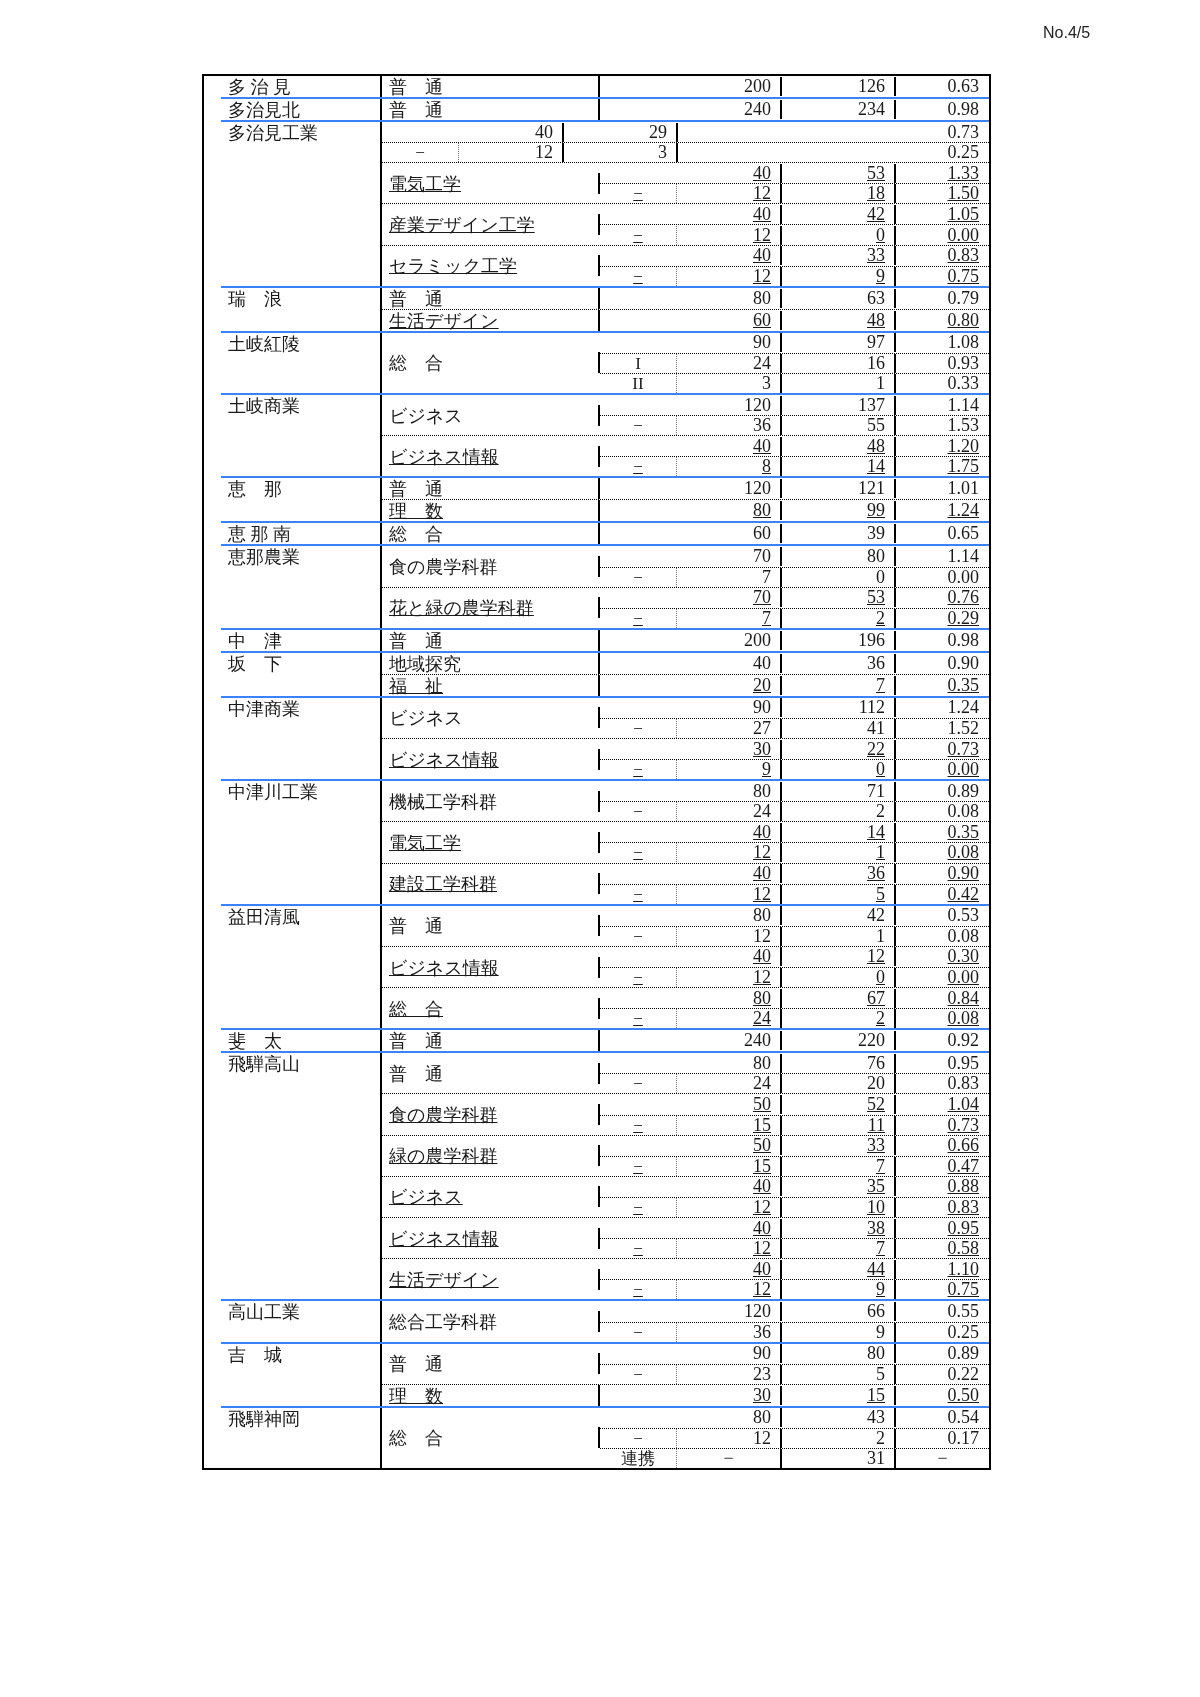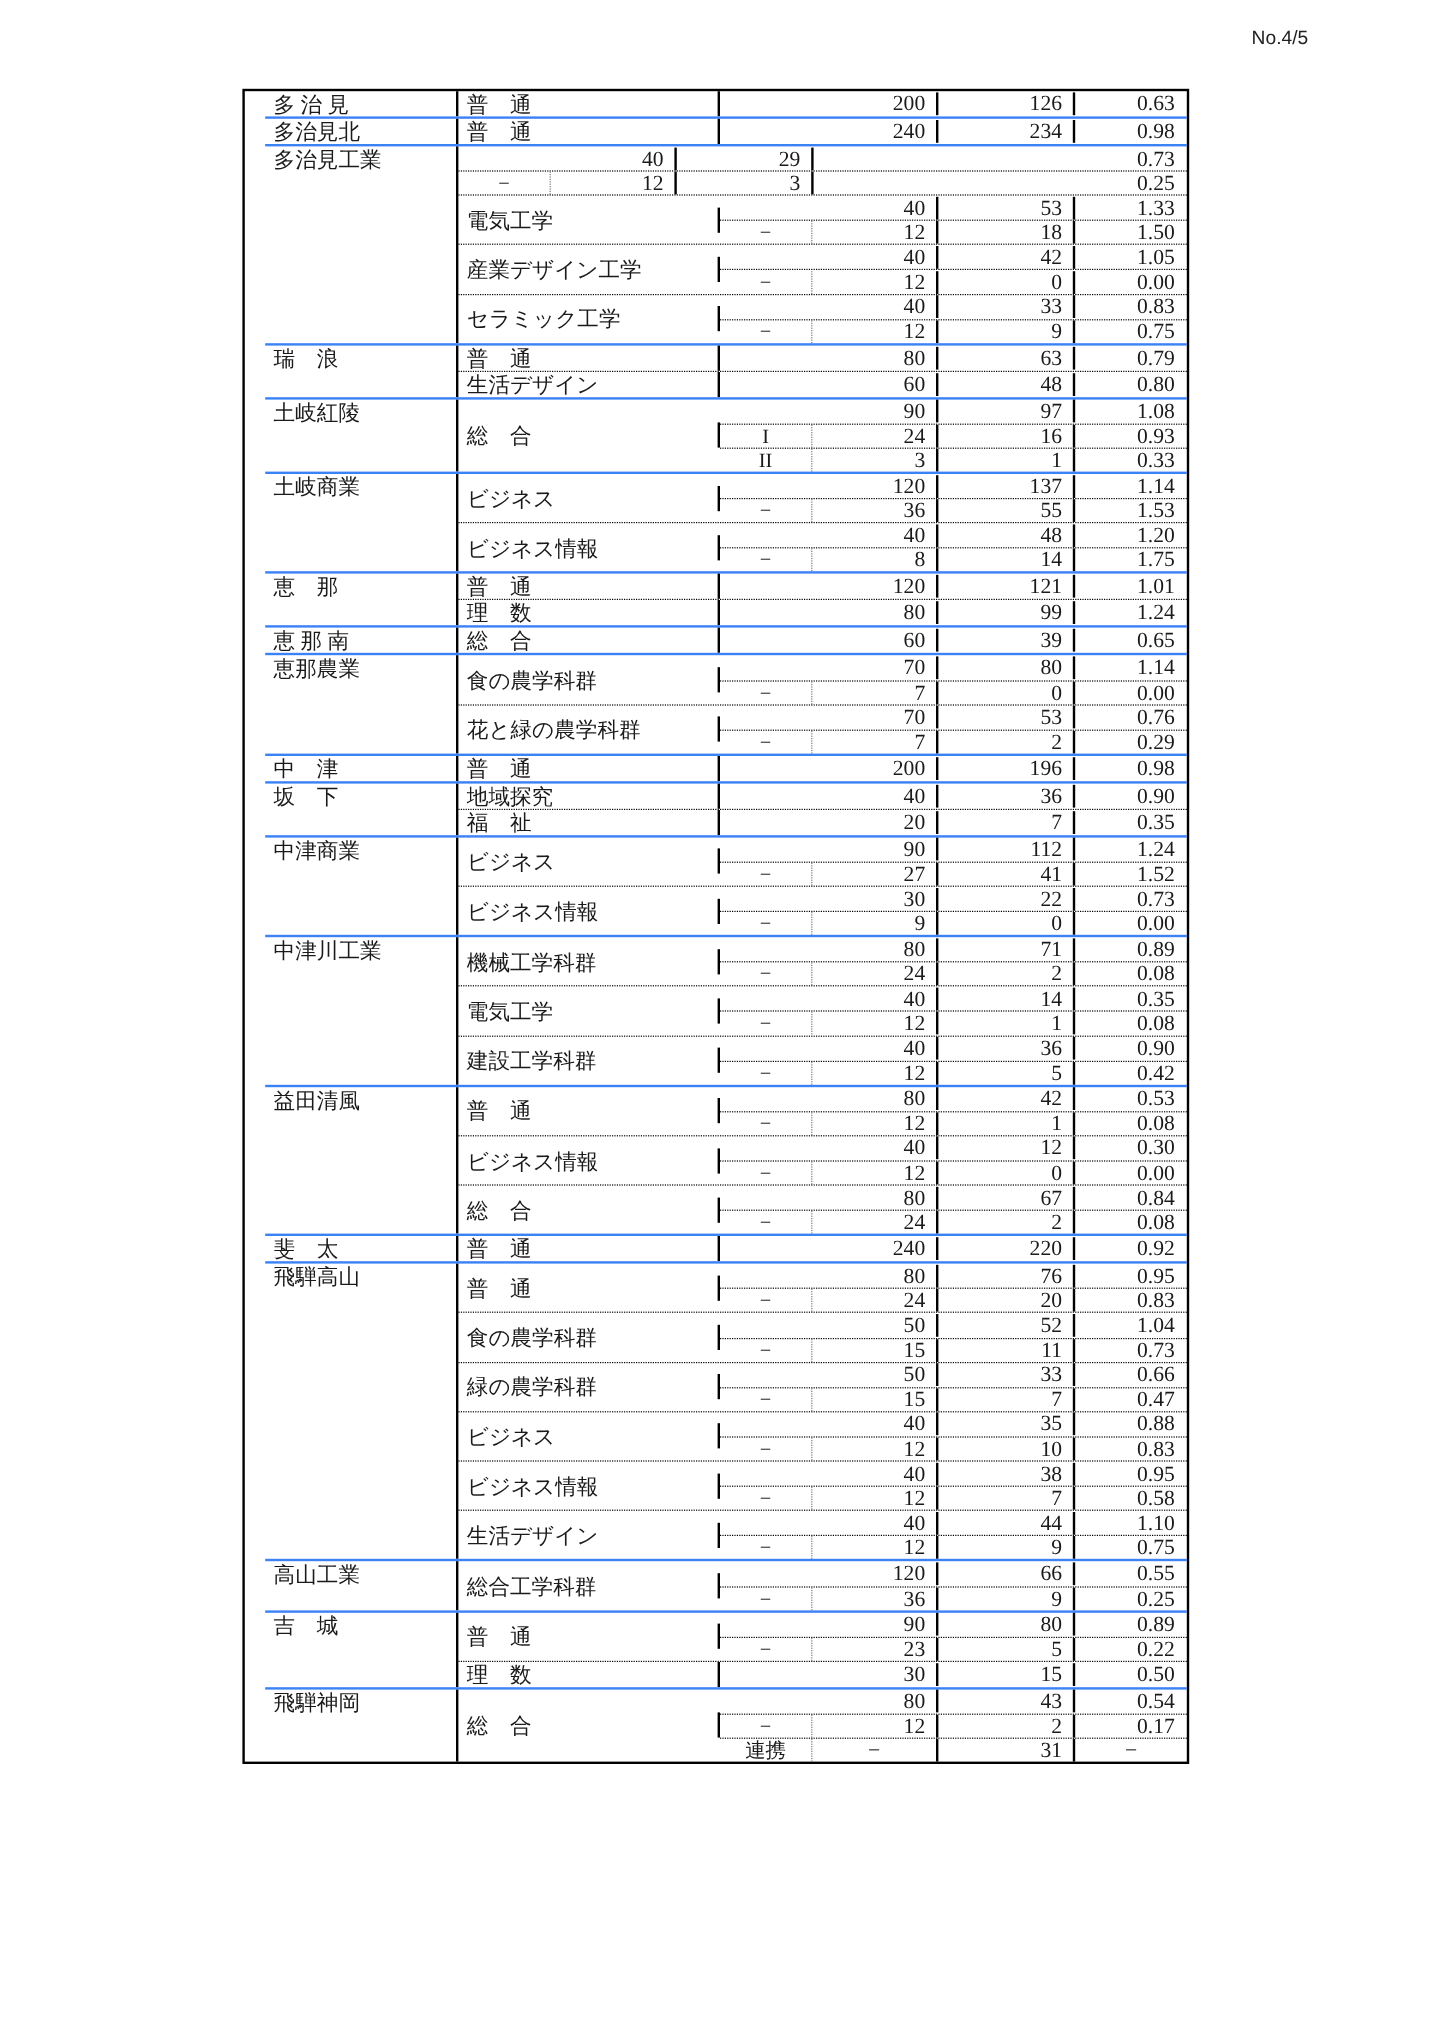--- a/index.html
+++ b/index.html
@@ -24,21 +24,21 @@
   .school-block + .school-block { border-top:2px solid #3b82f6; }
   .school-name-cell {
     width:161px; flex:0 0 161px;
     border-right:2px solid #000;
     padding:1px 2px 0 7px;
     font-size:18px; line-height:20px;
     white-space:pre;
   }
   .depts { flex:1; display:flex; flex-direction:column; }
   .dept-block { display:flex;align-items:center; }
-  .dept-block + .dept-block { border-top:1px dotted #000; }
+  .dept-block + .dept-block { border-top:1px dotted #000;text-decoration:underline; }
   .department-name-cell {
     width:218px; flex:0 0 218px;
     border-right:2px solid #000;
     padding:1px 2px 0 7px;
     font-size:18px; line-height:20px;
     white-space:pre;
   }
   .rows { flex:1; display:flex; flex-direction:column; }
   .row { display:flex; height:20.1px; align-items:center; font-size:18px; }
   .row + .row { border-top:1px dotted #000; }

